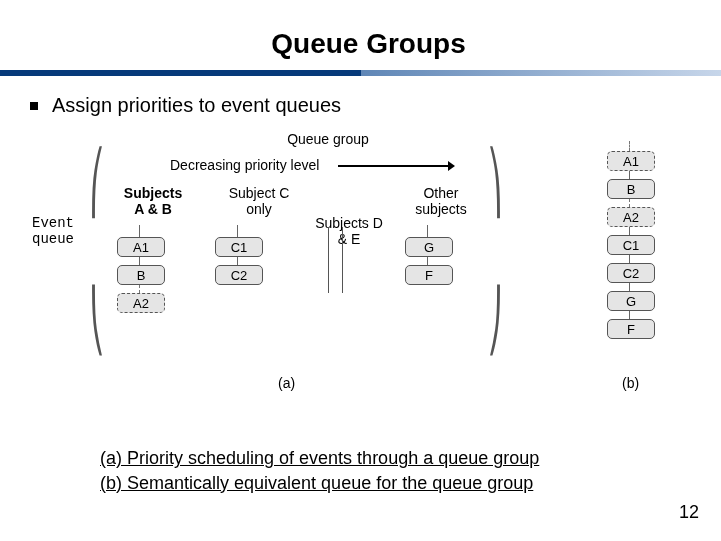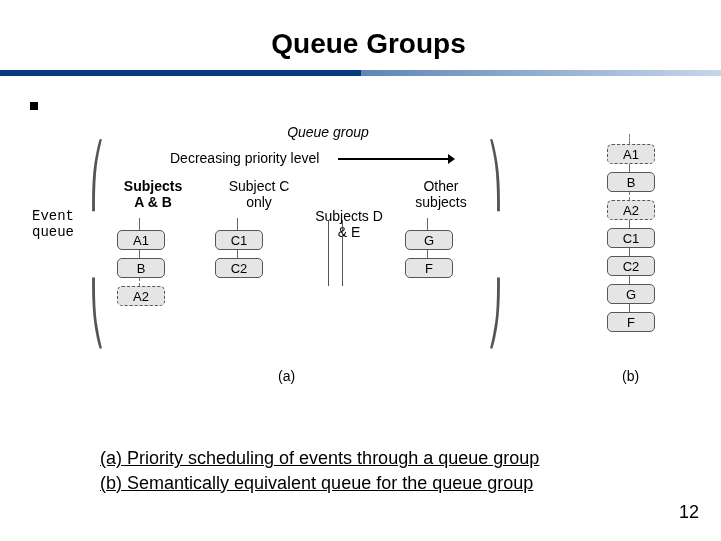--- a/index.html
+++ b/index.html
@@ -79,25 +79,26 @@
 
 <div class="title">Queue Groups</div>
 
 <div class="rule">
   <div class="bar-dark"></div>
   <div class="bar-light"></div>
 </div>
 
 <div class="bullet-row">
   <div class="sq"></div>
+  <div>Assign priorities to event queues</div>
 </div>
 
 <div class="diagram">
 
-  <div class="lbl" style="left:240px; top:0; width:120px;font-style:italic;">Queue group</div>
+  <div class="lbl" style="left:240px; top:0; width:120px;">Queue group</div>
 
   <div class="brace" style="left:54px; top:22px;">⎛</div>
   <div class="brace" style="left:54px; top:160px;">⎝</div>
 
   <div class="lbl" style="left:142px; top:26px;">Decreasing priority level</div>
   <div class="arrow-line" style="left:310px; top:34px; width:110px;"></div>
   <div class="arrowhead" style="left:420px; top:30px;"></div>
 
   <div class="lbl" style="left:0px; top:84px; width:50px; white-space:normal;font-family:Liberation Mono, monospace;">Event
 queue</div>

